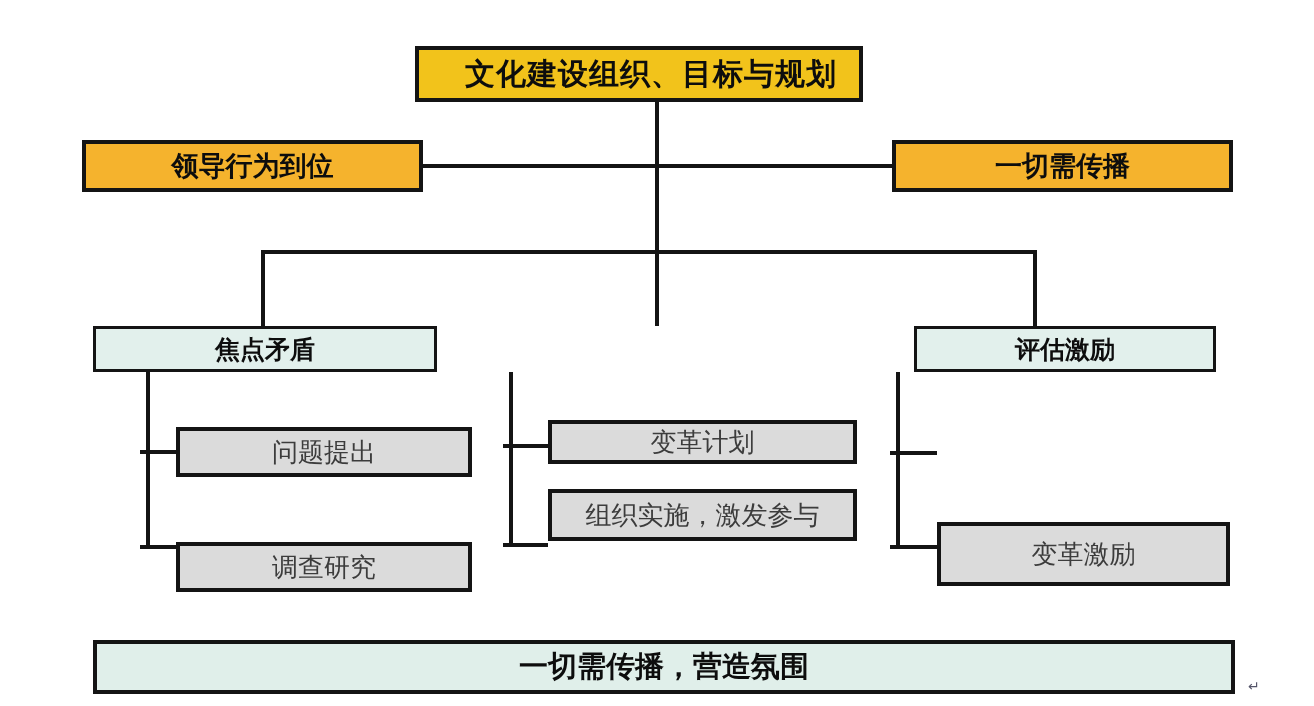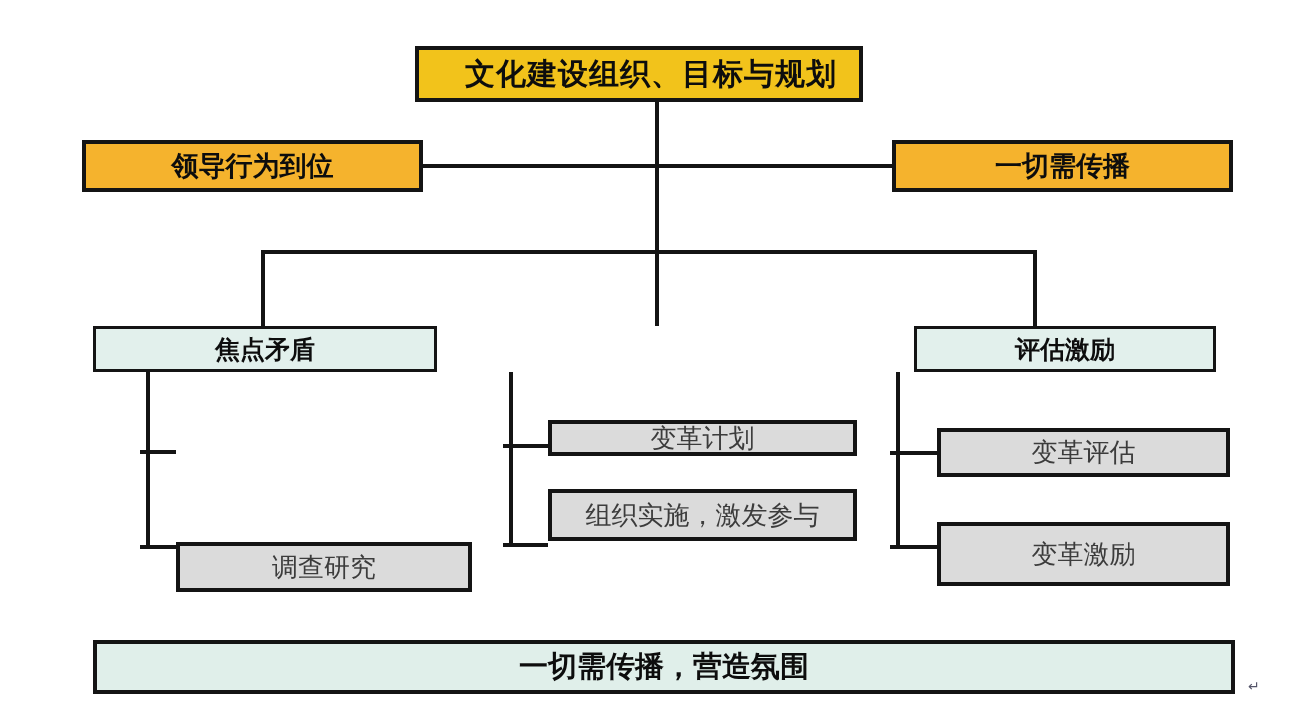--- a/index.html
+++ b/index.html
@@ -28,21 +28,21 @@
   }
   .header-1{left:93px;top:326px;width:344px;height:46px;}
   .header-2{left:487px;top:326px;width:310px;height:46px;}
   .header-3{left:880px;top:326px;width:302px;height:46px;margin-left:34px;}
   .child-box{
     background:var(--child-fill,#DBDBDB);border:4px solid var(--line,#141414);
     font-size:26px;font-weight:500;color:#3c3c3c;
   }
   .c1r1{left:176px;top:427px;width:296px;height:50px;}
   .c1r2{left:176px;top:522px;width:296px;height:50px;margin-top:20px;}
-  .c2r1{left:548px;top:420px;width:309px;height:36px;}
+  .c2r1{left:548px;top:420px;width:309px;height:44px;}
   .c2r2{left:548px;top:489px;width:309px;height:52px;}
   .c3r1{left:937px;top:428px;width:293px;height:49px;}
   .c3r2{left:937px;top:522px;width:293px;height:64px;}
   .footer-box{
     left:93px;top:640px;width:1142px;height:54px;
     background:var(--footer-fill,#E0EFEA);border:4px solid var(--line,#141414);
     font-size:29px;font-weight:700;
   }
   .line{position:absolute;background:var(--line,#141414);}
   
@@ -95,24 +95,24 @@
 
   <div class="box root-box">文化建设组织、目标与规划</div>
 
   <div class="box support-box support-left">领导行为到位</div>
 
   <div class="box support-box support-right">一切需传播</div>
 
   <div class="box header-box header-1">焦点矛盾</div>
   <div class="box header-box header-3">评估激励</div>
 
+  <div class="box child-box c1r1">问题提出</div>
   <div class="box child-box c1r2">调查研究</div>
 
   <div class="box child-box c2r1">变革计划</div>
   <div class="box child-box c2r2">组织实施，激发参与</div>
 
-  <div class="box child-box c3r1">变革评估</div>
   <div class="box child-box c3r2">变革激励</div>
 
   <div class="box footer-box">一切需传播，营造氛围</div>
 
   <div class="return-mark">↵</div>
 </div>
 
 </body></html>

